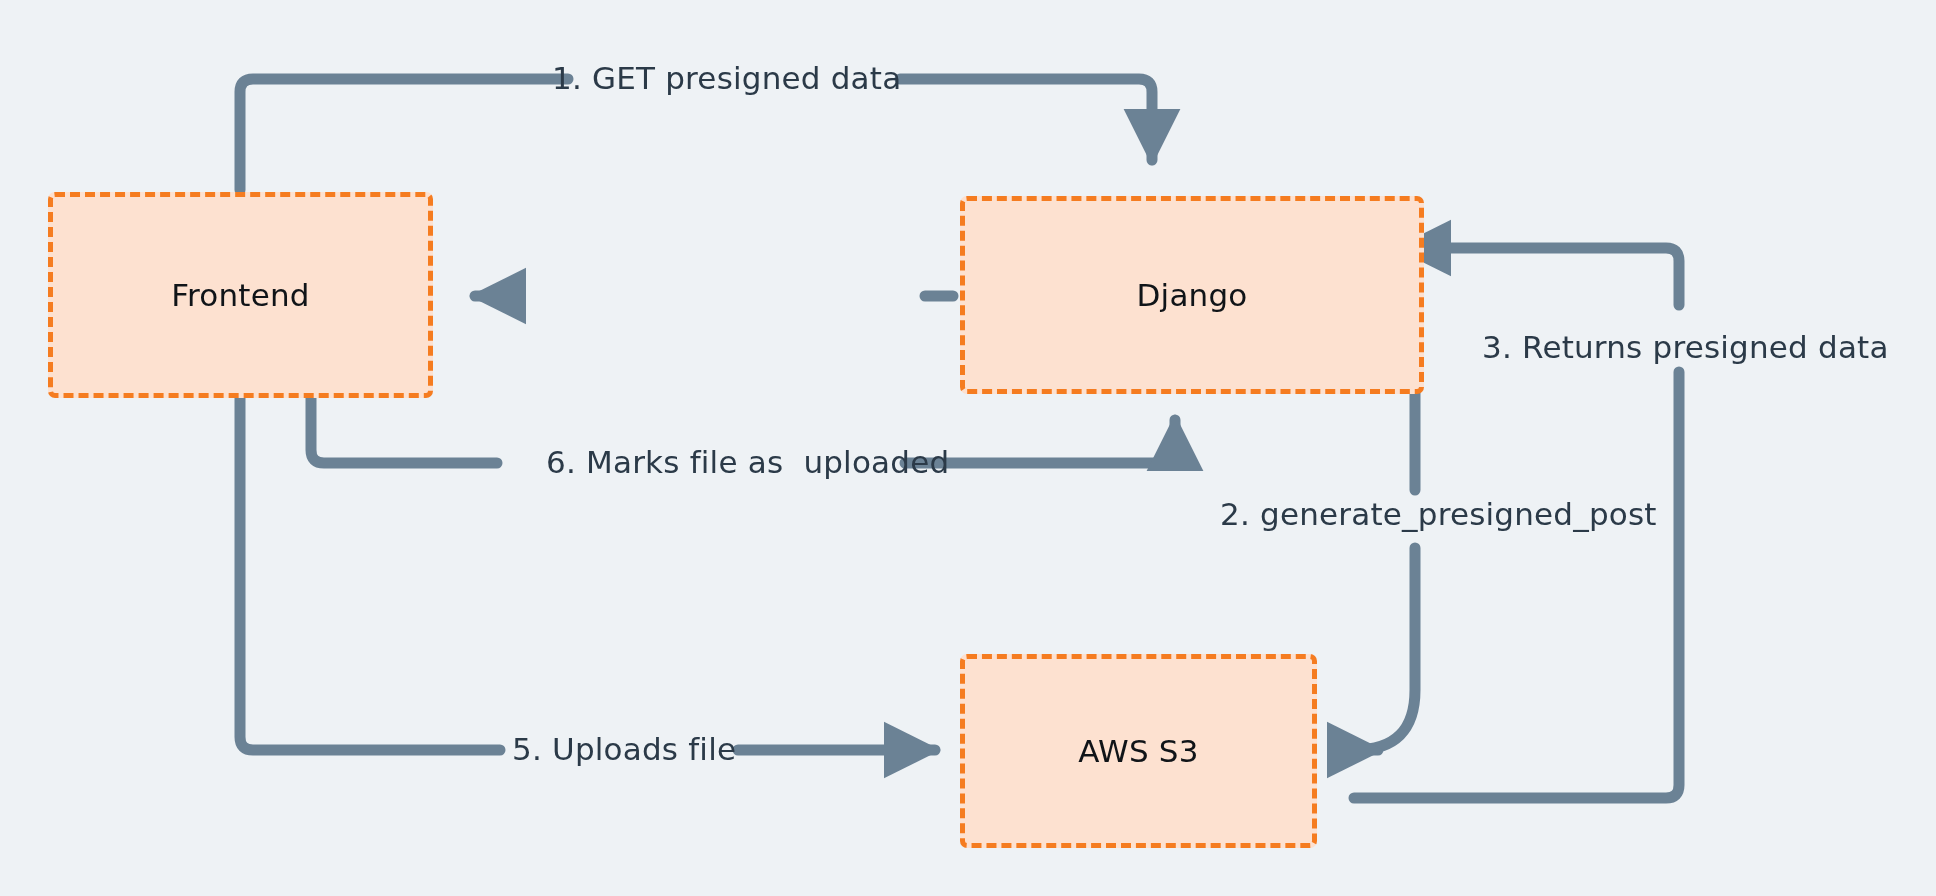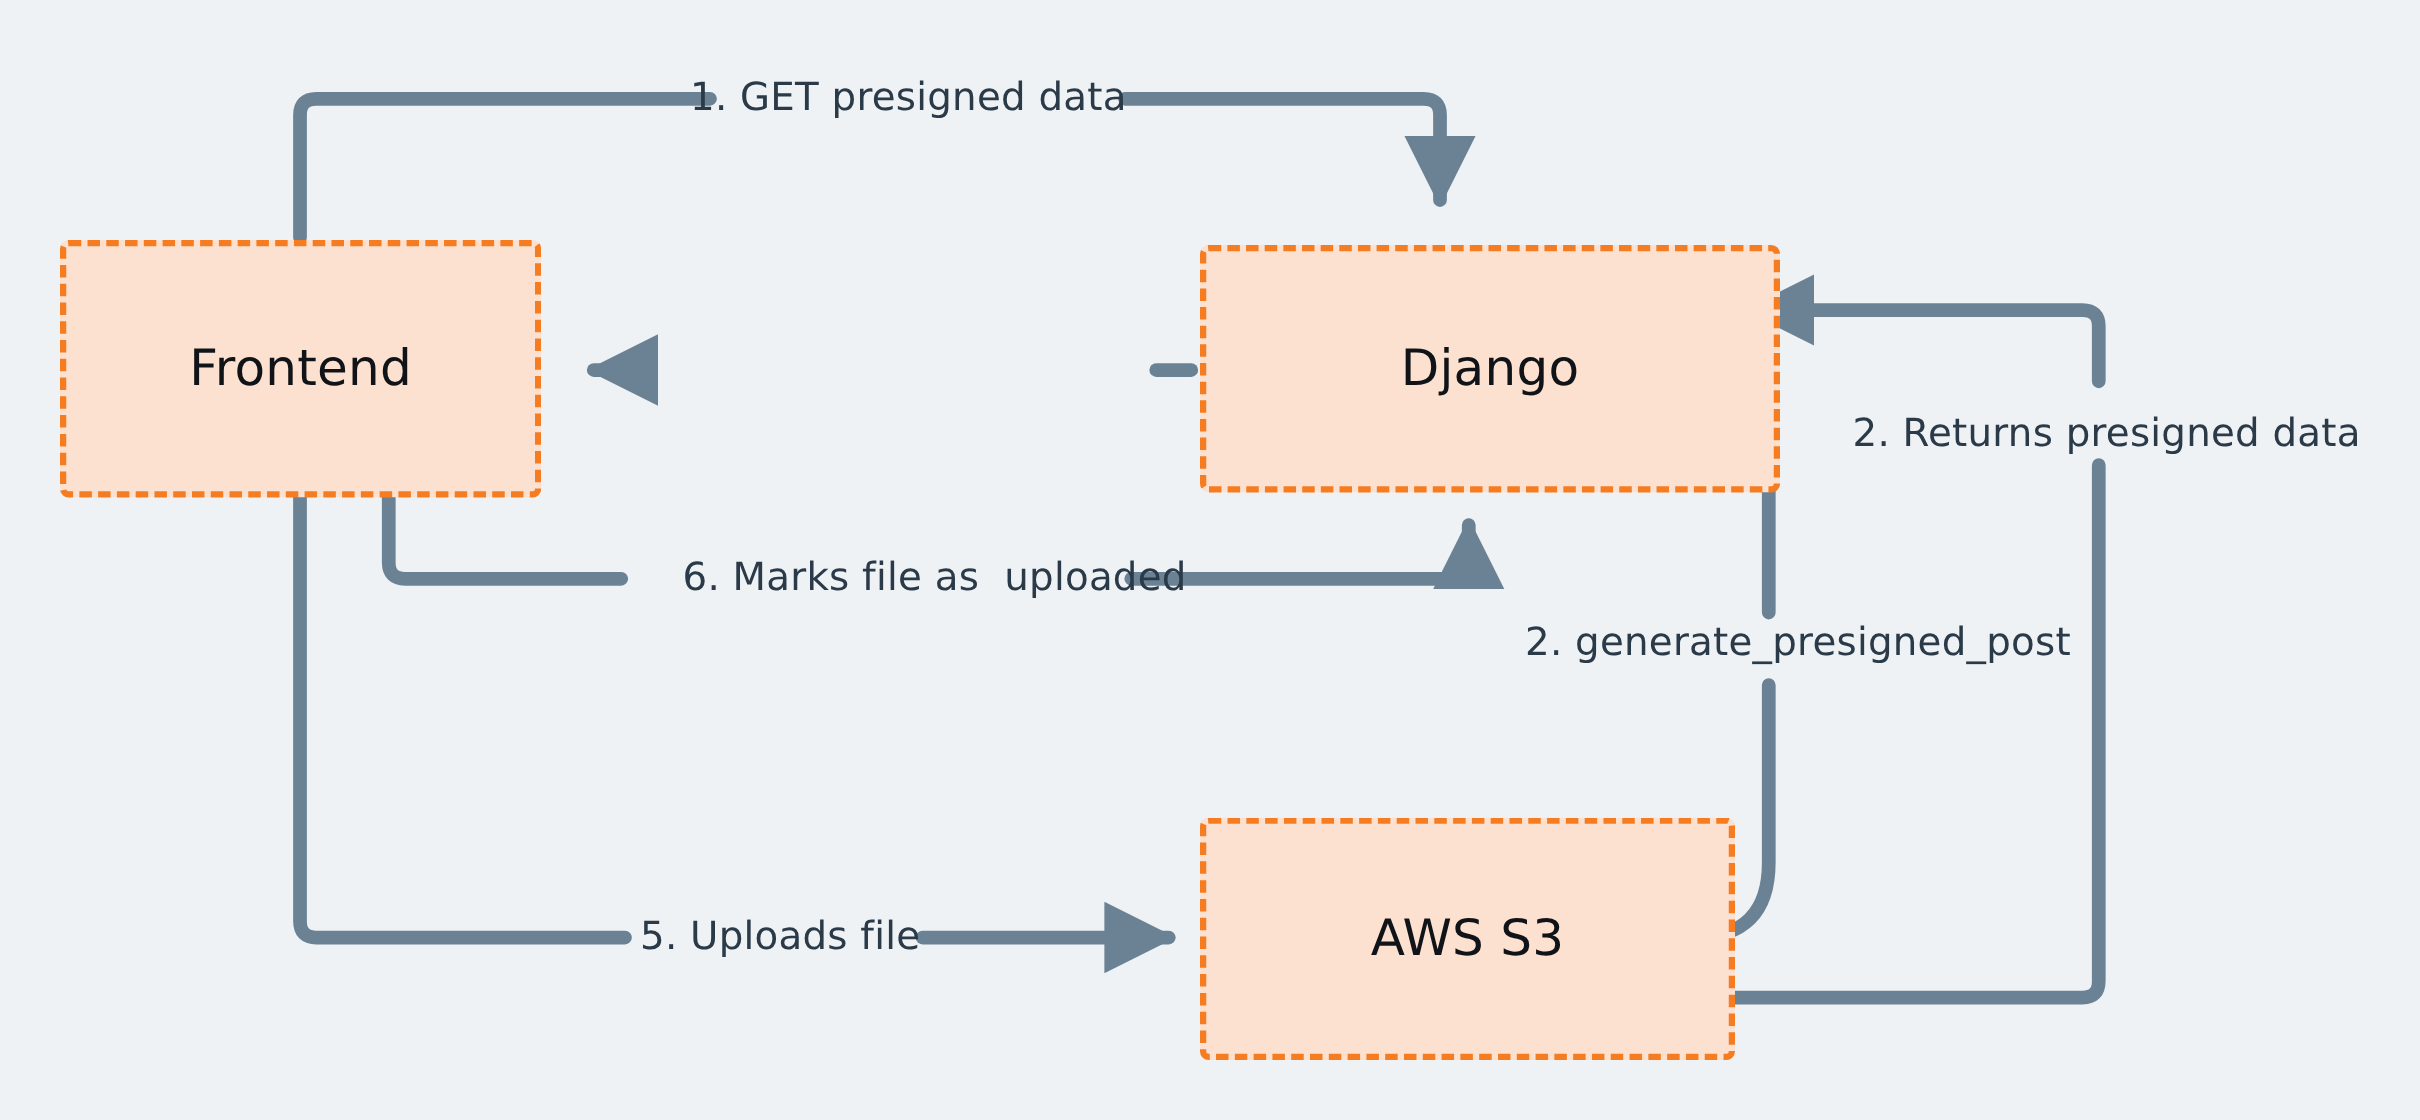--- a/index.html
+++ b/index.html
@@ -29,21 +29,21 @@
     position: absolute;
     box-sizing: border-box;
     background: #fde1d0;
     border: 5px dashed #f57c20;
     border-radius: 7px;
     display: flex;
     align-items: center;
     justify-content: center;
   }
   .node-label {
-    font-size: 40px;
+    font-size: 31px;
     color: #101418;
     letter-spacing: 0.2px;
     font-weight: 400;
     white-space: pre;
   }
   .edge-label {
     position: absolute;
     font-size: 31px;
     color: #2b3a48;
     white-space: pre;
@@ -95,28 +95,28 @@
   </svg>
 
   <div class="node-box" style="left:48px; top:192px; width:385px; height:206px;">
     <span class="node-label">Frontend</span>
   </div>
 
   <div class="node-box" style="left:960px; top:196px; width:464px; height:198px;">
     <span class="node-label">Django</span>
   </div>
 
-  <div class="node-box" style="left:960px; top:654px; width:428px; height:194px;">
+  <div class="node-box" style="left:960px; top:654px; width:357px; height:194px;">
     <span class="node-label">AWS S3</span>
   </div>
 
   <div class="edge-label" style="left:552px; top:63px;">1. GET presigned data</div>
 
 
   <div class="edge-label" style="left:507px; top:447px;margin-left:39px;">6. Marks file as  uploaded</div>
 
   <div class="edge-label" style="left:512px; top:734px;">5. Uploads file</div>
 
   <div class="edge-label" style="left:1200px; top:499px;margin-left:20px;">2. generate_presigned_post</div>
 
-  <div class="edge-label" style="left:1482px; top:332px;">2. Returns presigned data</div>
+  <div class="edge-label" style="left:1482px; top:332px;">3. Returns presigned data</div>
 
 </div>
 
 </body></html>

